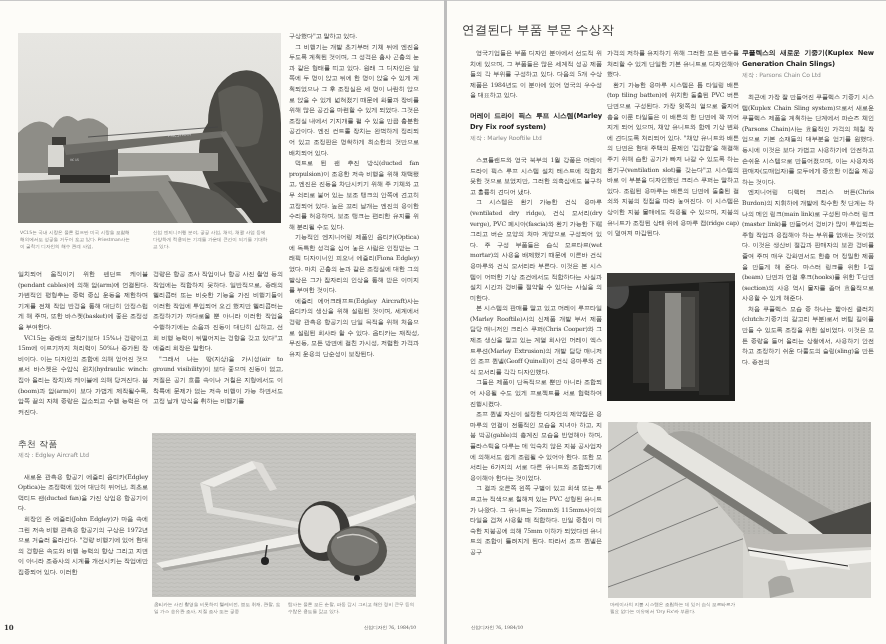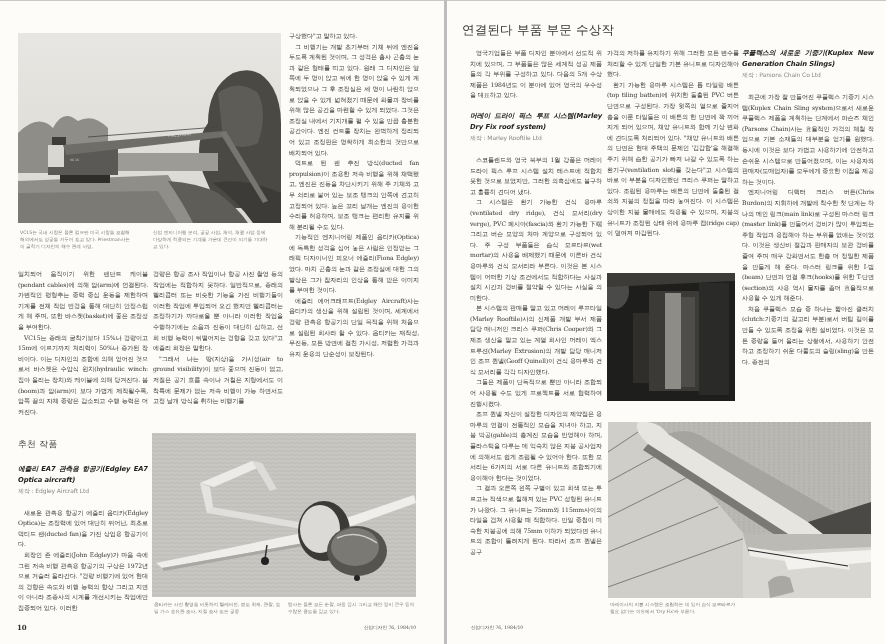--- a/index.html
+++ b/index.html
@@ -11,21 +11,21 @@
   .gutter { position: absolute; left: 444px; top: 0; width: 3px; height: 644px; background: #bdbdbd; }
 
   .col { position: absolute; font-size: 6.1px; line-height: 10.6px; letter-spacing: -0.1px; color: #333; text-align: justify; }
   .col p { text-indent: 6px; }
   .col p.noindent { text-indent: 0; }
 
   .photo { position: absolute; overflow: hidden; }
   .caption { position: absolute; font-family: "DejaVu Sans", sans-serif; font-size: 4.6px; line-height: 7px; color: #7a7a7a; }
 
   .sec-title { font-family: "DejaVu Sans", sans-serif; font-size: 8.8px; color: #444; letter-spacing: 0.3px; }
-  .entry-title { font-family: "DejaVu Sans", sans-serif; font-weight: bold; font-size: 6.8px; line-height: 11px; color: #222; font-style: italic; }
+  .entry-title { font-family: "DejaVu Sans", sans-serif; font-weight: bold; font-size: 6.8px; line-height: 11px; color: #222; }
   .entry-maker { font-family: "DejaVu Sans", sans-serif; font-size: 6px; line-height: 10px; color: #888; margin-bottom: 12px; }
   .main-headline { position: absolute; left: 462px; top: 22px; font-family: "DejaVu Sans", sans-serif; font-size: 12.5px; color: #333; letter-spacing: 0.2px; }
 
   .folio { position: absolute; font-family: "DejaVu Serif", serif; font-weight: bold; font-size: 7px; color: #333; }
   .running { position: absolute; font-family: "DejaVu Serif", serif; font-size: 4.6px; color: #555; }
 </style>
 </head>
 <body>
 
 <div class="page page-left">
@@ -86,22 +86,21 @@
     <p class="noindent">일치되어 움직이기 위한 펜던트 케이블(pendant cables)에 의해 암(arm)에 연결된다. 가변적인 평형추는 중력 중심 운동을 제한하며 기계를 전체 작업 반경을 통해 대단히 안정스럽게 해 주며, 또한 바스켓(basket)에 좋은 조정성을 부여한다.</p>
     <p>VC15는 종래의 굴착기보다 15%나 경량이고 15m에 이르기까지 처리력이 50%나 증가된 장비이다. 이는 디자인의 조합에 의해 얻어진 것으로서 바스켓은 수압식 윈치(hydraulic winch: 짐아 올리는 장치)와 케이블에 의해 당겨진다. 붐(boom)과 암(arm)이 보다 가볍게 제작될수록, 암쪽 끝의 자체 중량은 감소되고 수행 능력은 더 커진다.</p>
   </div>
 
   <div class="col" style="left:153px; top:268px; width:130px;">
     <p class="noindent">경량은 항공 조사 작업이나 항공 사진 촬영 등의 작업에는 적합하지 못하다. 일반적으로, 종래의 헬리콥터 또는 비슷한 기능을 가진 비행기들이 이러한 작업에 투입되어 오긴 했지만 헬리콥터는 조정하기가 까다로울 뿐 아니라 이러한 작업을 수행하기에는 소음과 진동이 대단히 심하고, 선회 비행 능력이 뒤떨어지는 경향을 갖고 있다"고 에즐리 회장은 말한다.</p>
     <p>"그래서 나는 땅(지상)을 가시성(air to ground visibility)이 보다 좋으며 진동이 없고, 저질은 공기 흐름 속이나 거칠은 지형에서도 이착륙에 문제가 없는 저속 비행이 가능 하면서도 고정 날개 방식을 취하는 비행기를</p>
   </div>
 
   <div class="col" style="left:18px; top:438px; width:130px;">
-    <div class="sec-title" style="margin-bottom:14px;">추천 작품</div>
-    <div class="entry-title">에즐리 EA7 관측용 항공기(Edgley EA7 Optica aircraft)</div>
+    <div class="sec-title" style="">추천 작품</div>
     <div class="entry-maker">제작 : Edgley Aircraft Ltd</div>
     <p>새로운 관측용 항공기 에즐리 옵티카(Edgley Optica)는 조정력에 있어 대단히 뛰어난, 최초로 덕티드 팬(ducted fan)을 가진 상업용 항공기이다.</p>
     <p>회장인 존 에즐리(John Edgley)가 마음 속에 그린 저속 비행 관측용 항공기의 구상은 1972년으로 거슬러 올라간다. "경량 비행기에 있어 현대의 경향은 속도와 비행 능력의 향상 그리고 지면이 아니라 조종사의 시계를 개선시키는 작업에만 집중되어 있다. 이러한</p>
   </div>
 
   <div class="photo" style="left:152px; top:432px; width:264px; height:164px;">
     <svg width="264" height="164" viewBox="0 0 264 164">
       <defs>
         <pattern id="sea" width="6" height="4" patternUnits="userSpaceOnUse">
           <rect width="6" height="4" fill="#c7c6c2"></rect>
@@ -131,21 +130,21 @@
     </svg>
   </div>
 
   <div class="caption" style="left:154px; top:600px; width:128px;">
     <span>옵티카는 사진 촬영을 비롯하여 텔레비전, 보도 취재, 관찰, 오일 가스 송유관 조사, 지질 조사 또는 공중</span>
   </div>
   <div class="caption" style="left:288px; top:600px; width:128px;">
     <span>탐사는 물론 모든 순찰, 파동 감시 그리고 해안 경비 근무 등의 수많은 용도를 갖고 있다.</span>
   </div>
 
-  <div class="folio" style="left:17px; top:622px;">10</div>
+  <div class="folio" style="left:4px; top:622px;">10</div>
   <div class="running" style="left:364px; top:624px;">산업디자인 76, 1984/10</div>
 </div>
 
 <div class="gutter"></div>
 
 <div class="page page-right">
 </div>
 
 <div class="main-headline">연결된다 부품 부문 수상작</div>
 

